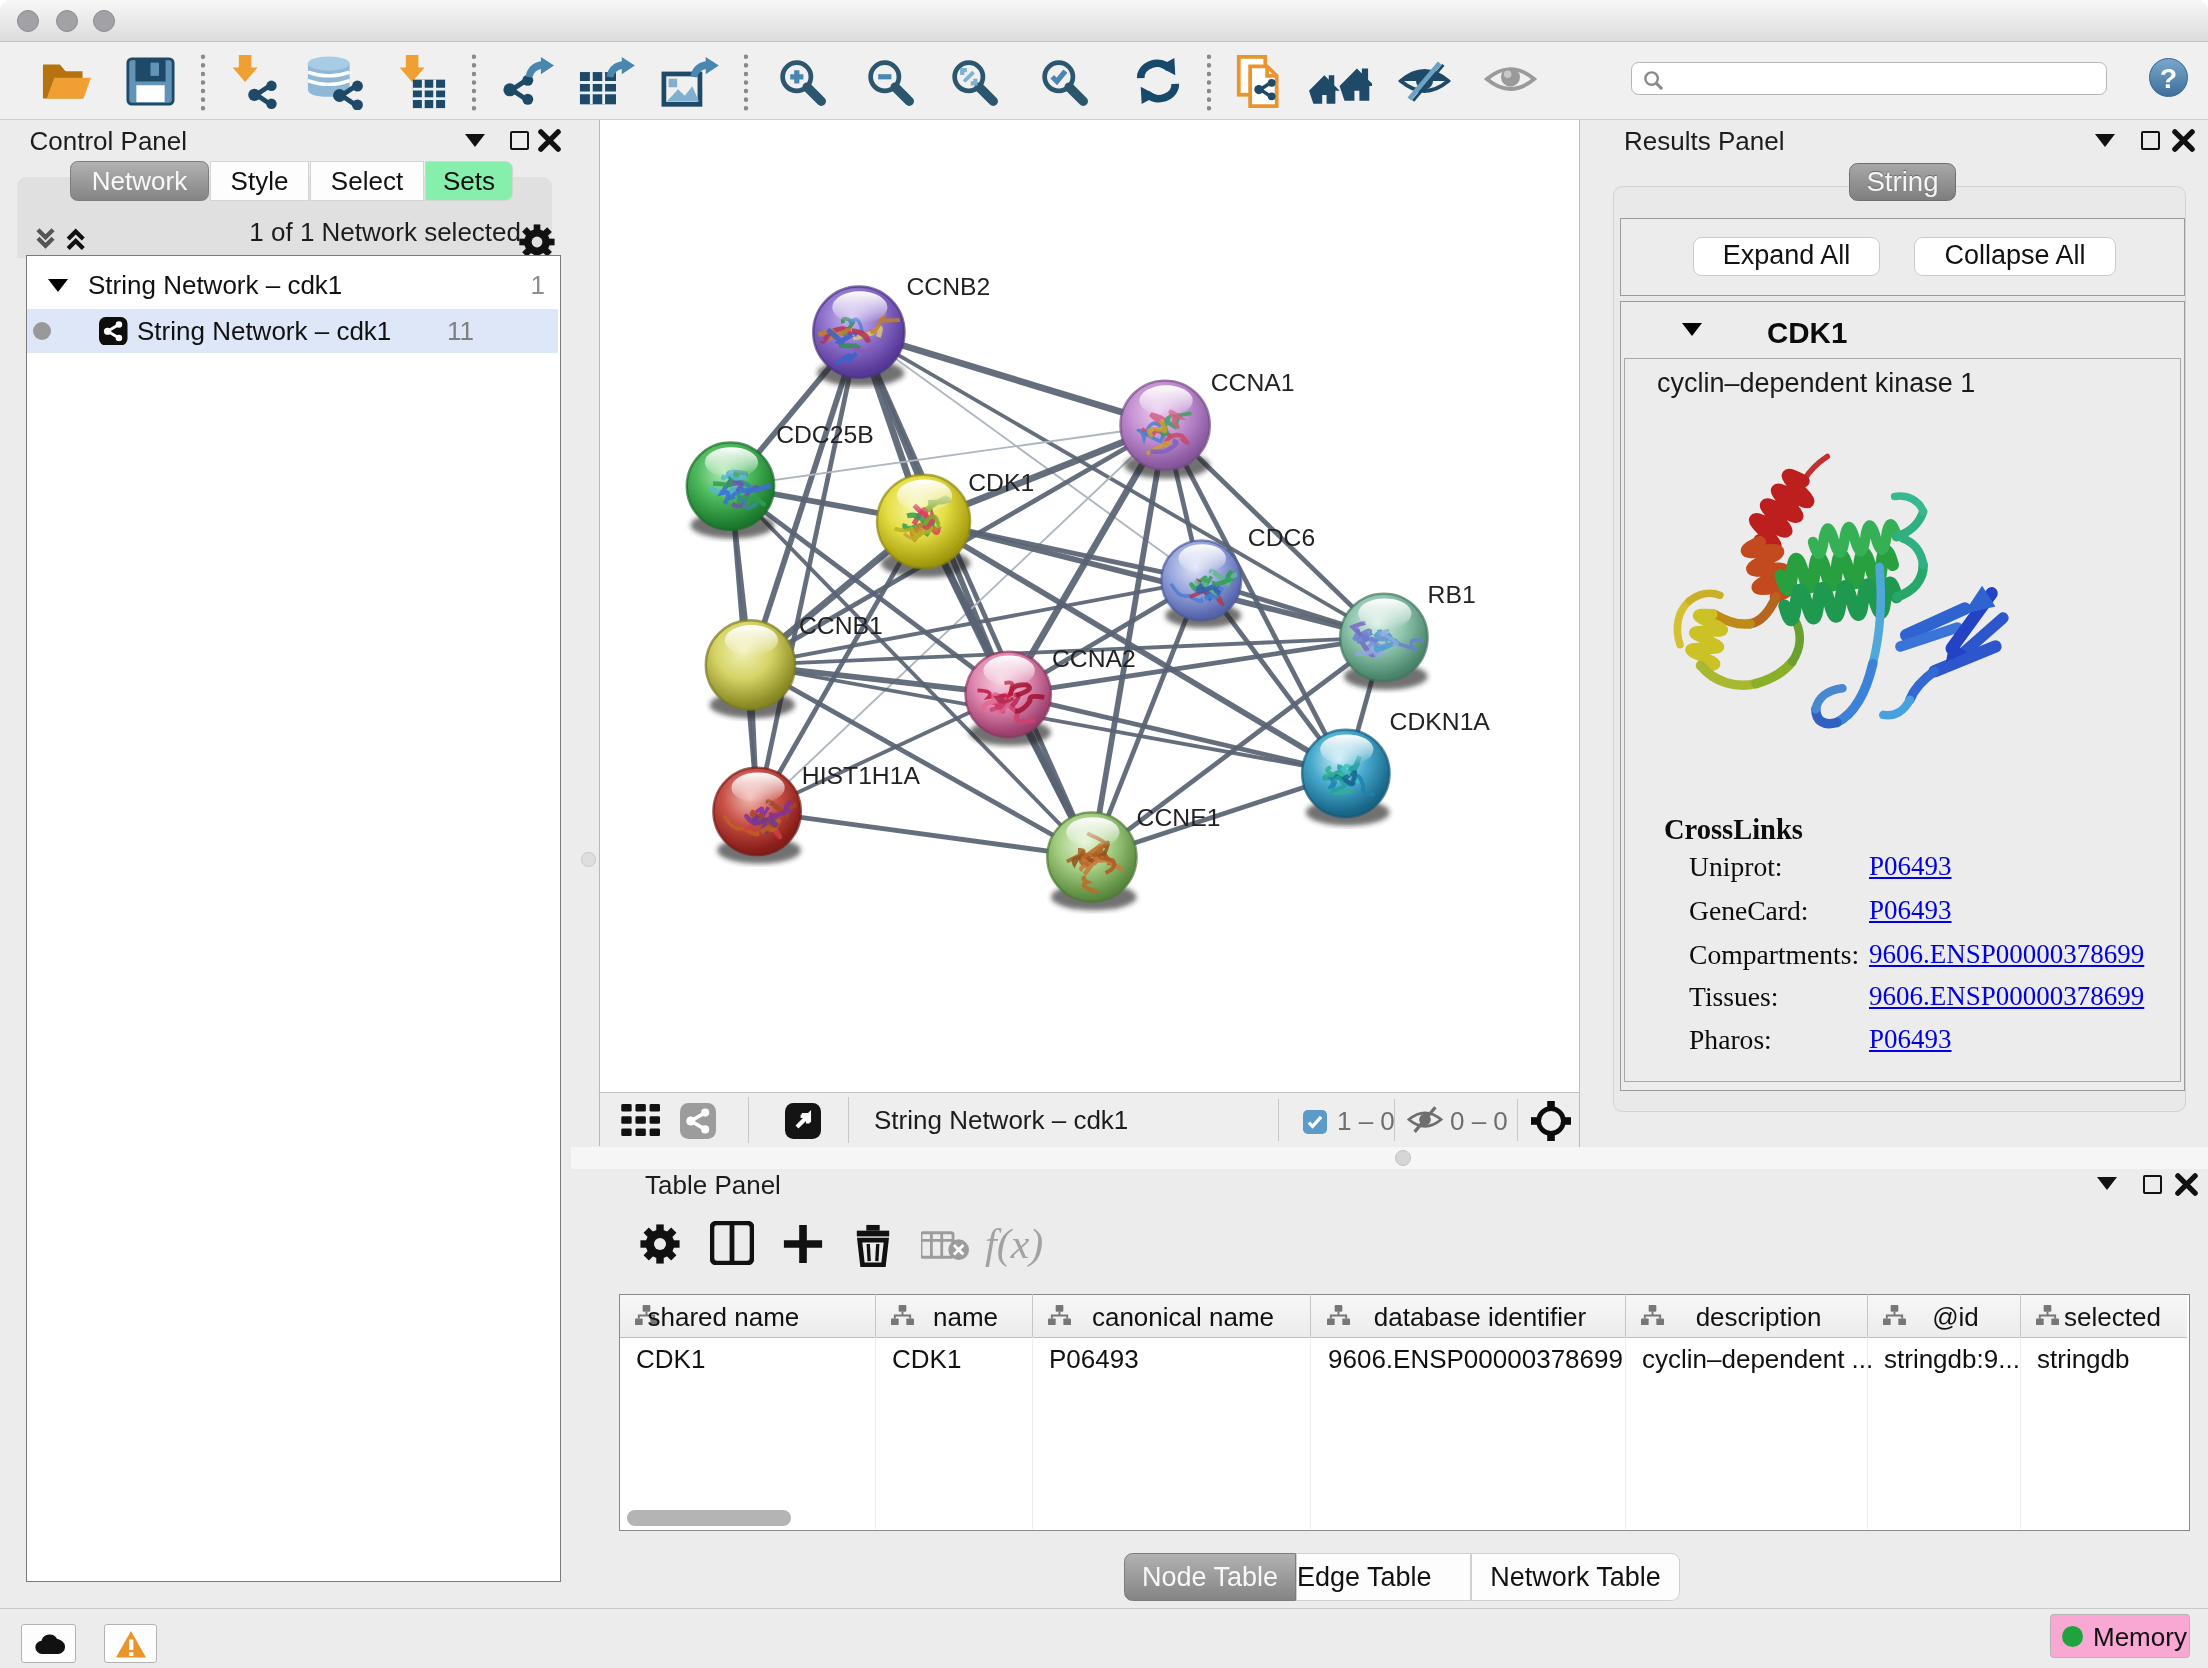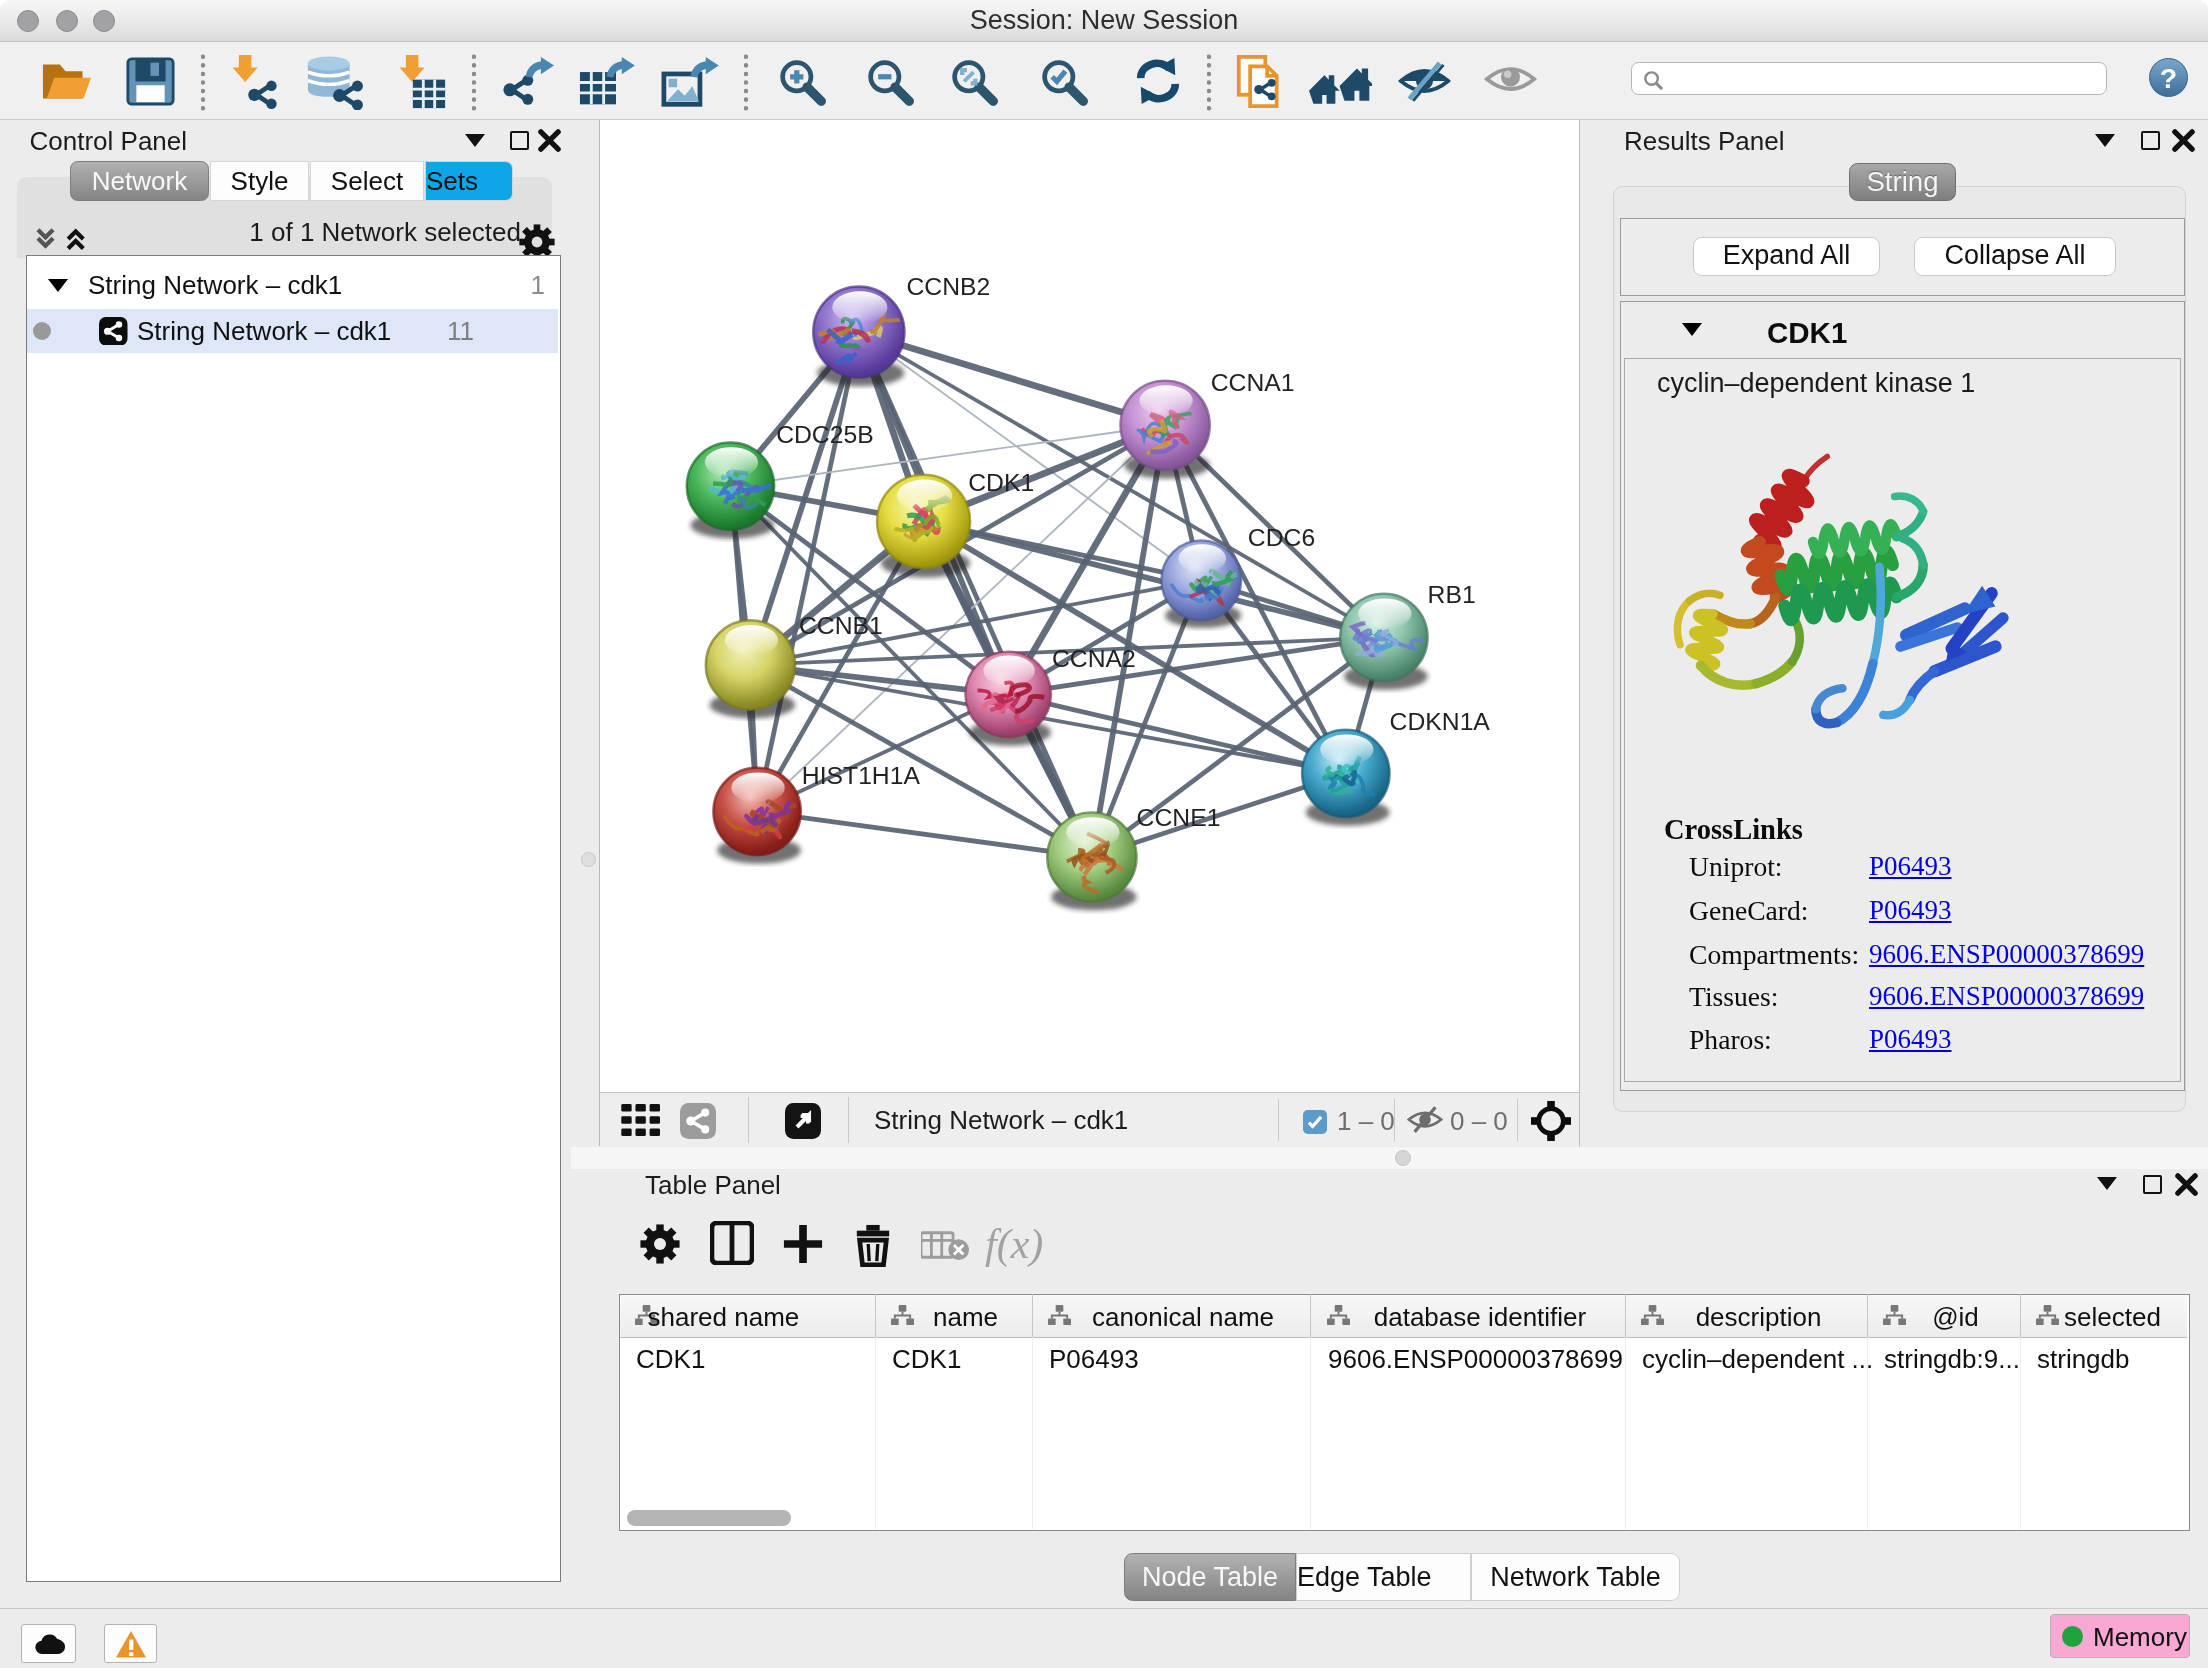--- a/index.html
+++ b/index.html
@@ -10,21 +10,20 @@
 .paneltitle{font-size:26px;color:#1c1c1c}
 .tribtn{width:0;height:0;border-left:10.5px solid transparent;border-right:10.5px solid transparent;border-top:13.3px solid #111;position:absolute}
 .sqbtn{position:absolute;width:19px;height:19px;border:2.9px solid #111;border-radius:1.9px}
 </style></head>
 <body>
 <div class="win">
 <div class="abs" style="left:0;top:0;width:2208px;height:42px;background:linear-gradient(#f7f7f7,#dcdcdc);border-bottom:1px solid #c2c2c2;border-radius:9.5px 9.5px 0 0">
   <div class="abs" style="left:17px;top:9.5px;width:22px;height:22px;border-radius:50%;background:#a2a2a6;border:1px solid #8b8b8f"></div>
   <div class="abs" style="left:56px;top:9.5px;width:22px;height:22px;border-radius:50%;background:#a2a2a6;border:1px solid #8b8b8f"></div>
   <div class="abs" style="left:93px;top:9.5px;width:22px;height:22px;border-radius:50%;background:#a2a2a6;border:1px solid #8b8b8f"></div>
-  <div class="abs" style="left:0;top:4.8px;width:2208px;text-align:center;font-size:27px;color:#2e2e2e;letter-spacing:0">Session: New Session</div>
 </div>
 <div class="abs" style="left:0;top:42px;width:2208px;height:78px;background:#f0f0f0;border-bottom:1px solid #cfcfcf"></div>
     <svg class="abs" style="left:40px;top:57px" width="53" height="49" viewBox="0 0 56 52">
       <path d="M3 8 L21 8 L27 15 L45 15 L45 44 L3 44 Z" fill="#b5720f"></path>
       <path d="M7 44 L15 22 L54 22 L46 44 Z" fill="#f09f33"></path>
     </svg>
     <svg class="abs" style="left:126px;top:57px" width="49" height="49" viewBox="0 0 52 52">
       <rect x="2" y="2" width="48" height="48" rx="4" fill="#6394b8"></rect>
       <path d="M10 2 L42 2 L42 26 L10 26 Z" fill="#1e4a68"></path>
       <rect x="26" y="6" width="9" height="14" fill="#6394b8"></rect>
@@ -203,21 +202,21 @@
 <div class="tribtn" style="left:465px;top:134px"></div>
 <div class="sqbtn" style="left:510px;top:131px"></div>
 <svg class="abs" style="left:538px;top:129px" width="23" height="23" viewBox="0 0 24 24">
       <path d="M3 3 L21 21 M21 3 L3 21" stroke="#111" stroke-width="5.5" stroke-linecap="round"></path>
     </svg>
 
 <div class="abs" style="left:17px;top:177px;width:535px;height:81px;background:#e0e0e0;border-radius:9.5px 9.5px 0 0"></div>
 <div class="abs" style="left:70px;top:161px;width:139px;height:40px;background:linear-gradient(#b2b2b2,#848484);border:1px solid #7d7d7d;border-radius:7.6px;color:#f8f8f8;font-size:26px;text-align:center;line-height:38px">Network</div>
 <div class="abs" style="left:210px;top:161px;width:99px;height:40px;background:#fdfdfd;border:1px solid #d4d4d4;color:#111;font-size:26px;text-align:center;line-height:38px">Style</div>
 <div class="abs" style="left:310px;top:161px;width:114px;height:40px;background:#fdfdfd;border:1px solid #d4d4d4;color:#111;font-size:26px;text-align:center;line-height:38px">Select</div>
-<div class="abs" style="left:425px;top:161px;width:88px;height:40px;background:#0ea5e9;border:1px solid #d4d4d4;border-radius:0 7.6px 7.6px 0;color:#111;font-size:26px;text-align:left;line-height:38px">Sets</div>
+<div class="abs" style="left:425px;top:161px;width:88px;height:40px;background:#86efac;border:1px solid #d4d4d4;border-radius:0 7.6px 7.6px 0;color:#111;font-size:26px;text-align:center;line-height:38px">Sets</div>
 
 <svg class="abs" style="left:35px;top:224px" width="55" height="34" viewBox="0 0 58 36">
 <g fill="none" stroke="#555" stroke-width="4.5">
         <path d="M3 6 L11 14 L19 6"></path>
         <path d="M3 15 L11 23 L19 15"></path>
       </g>
 <g fill="none" stroke="#111" stroke-width="4.5">
         <path d="M35 16 L43 8 L51 16"></path>
         <path d="M35 26 L43 18 L51 26"></path>
       </g>

